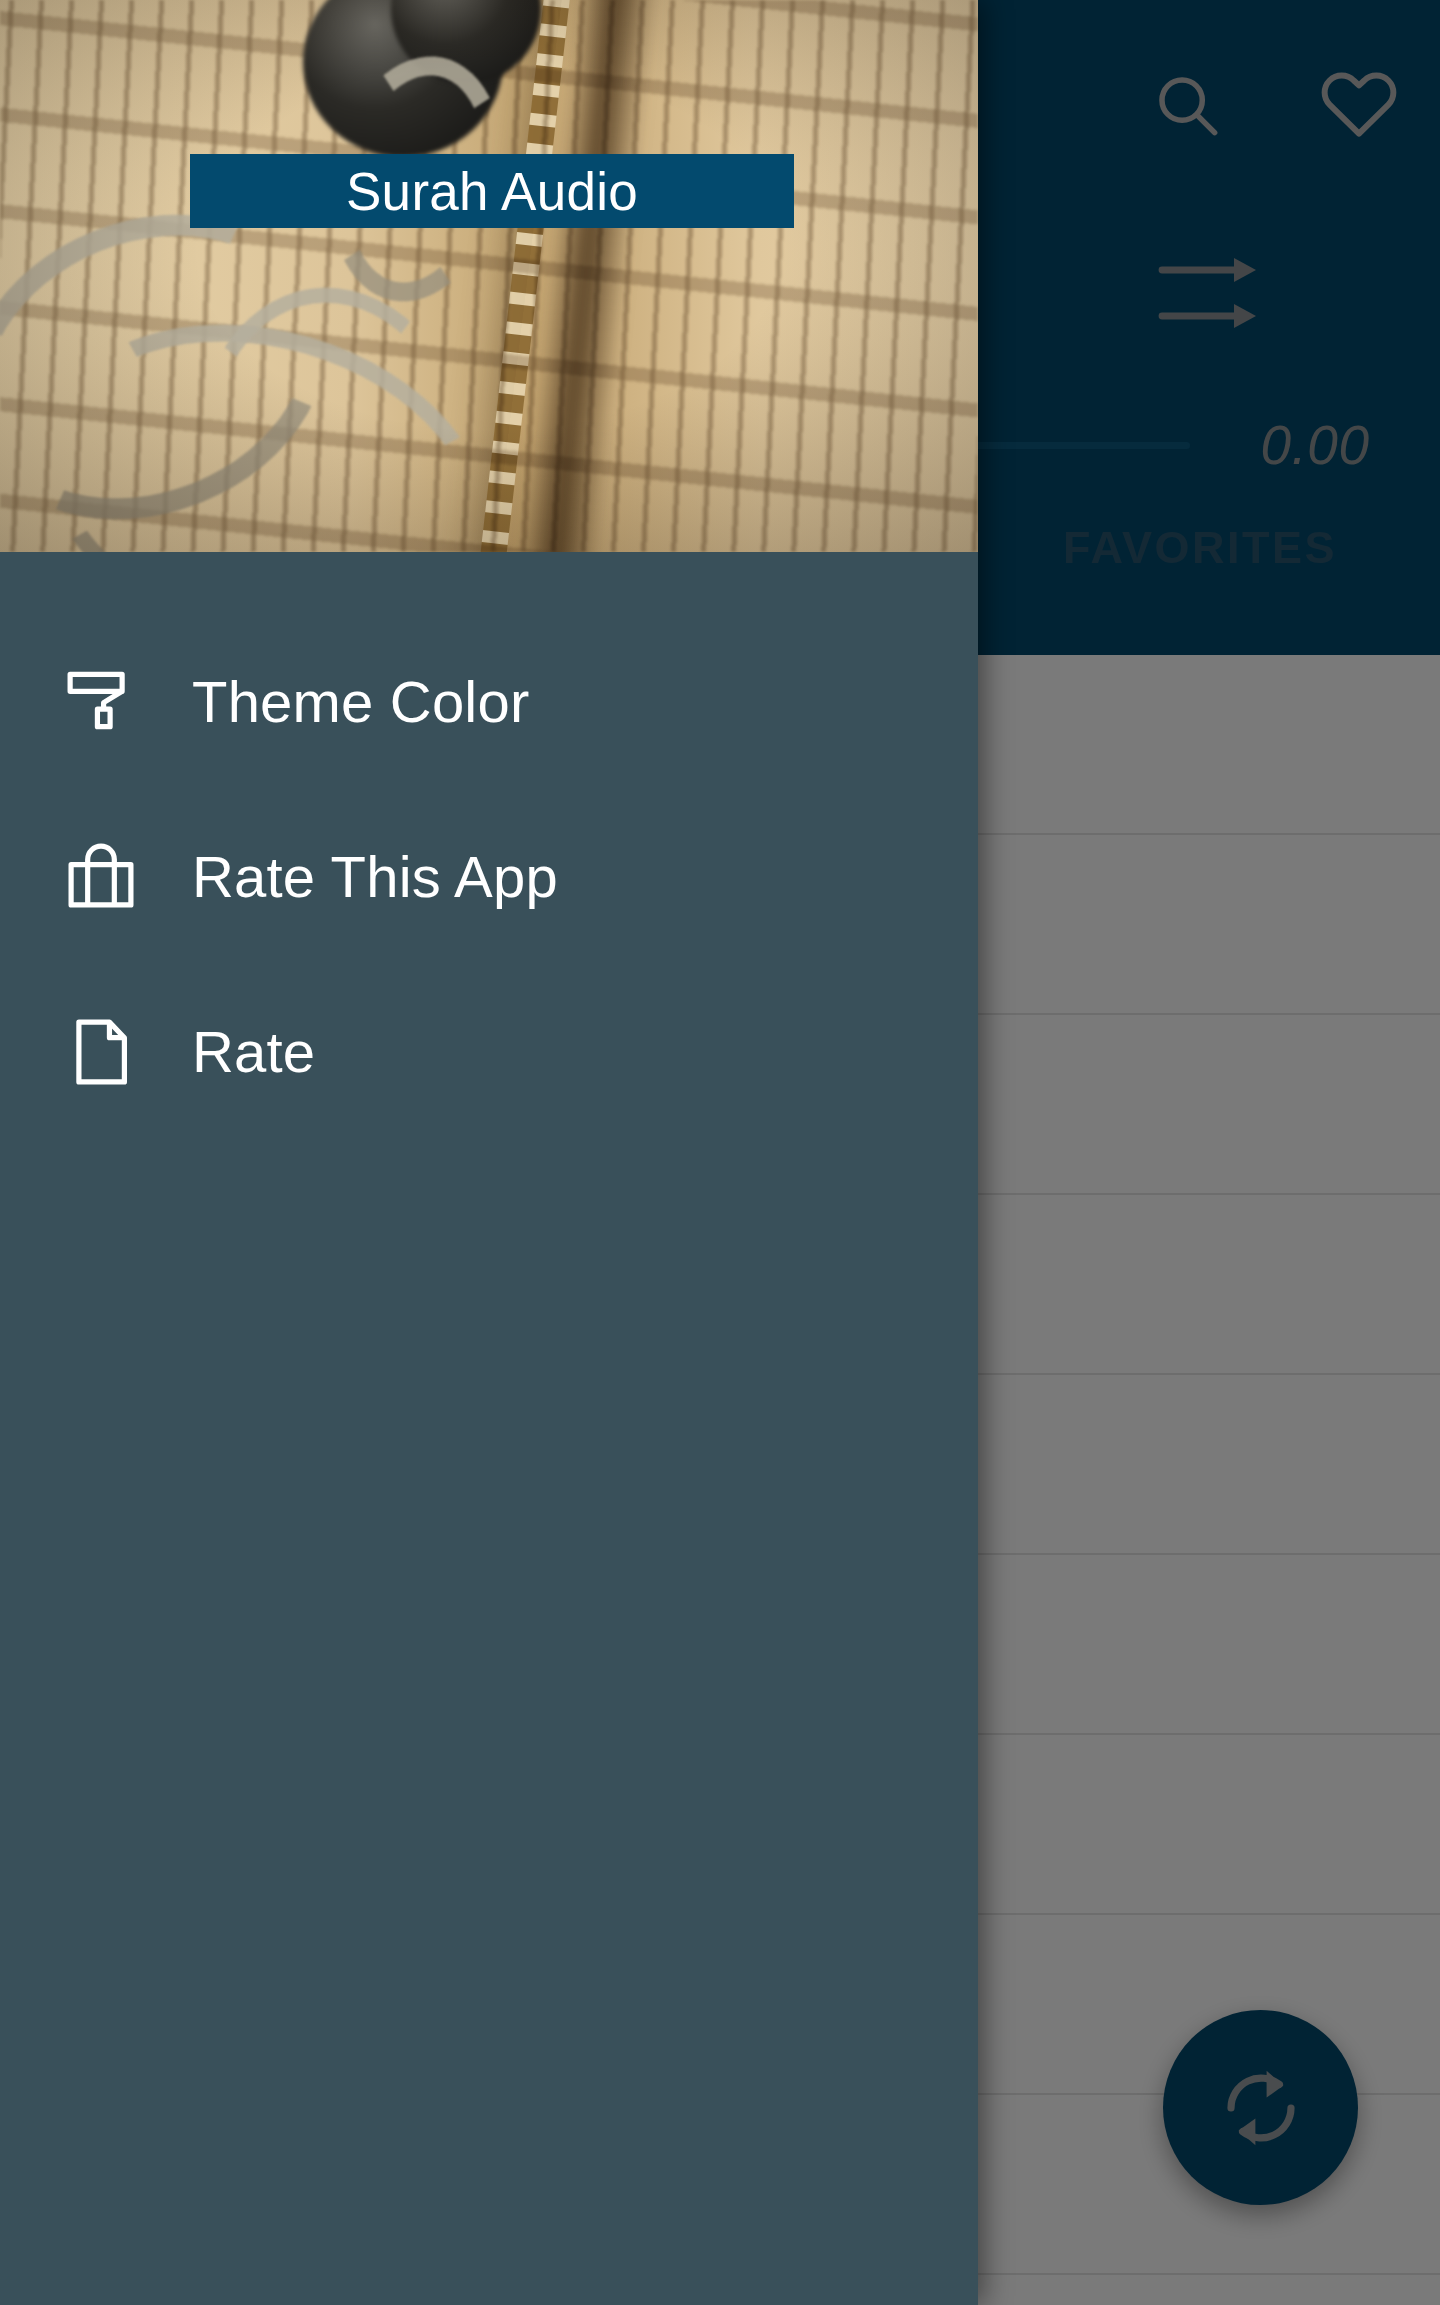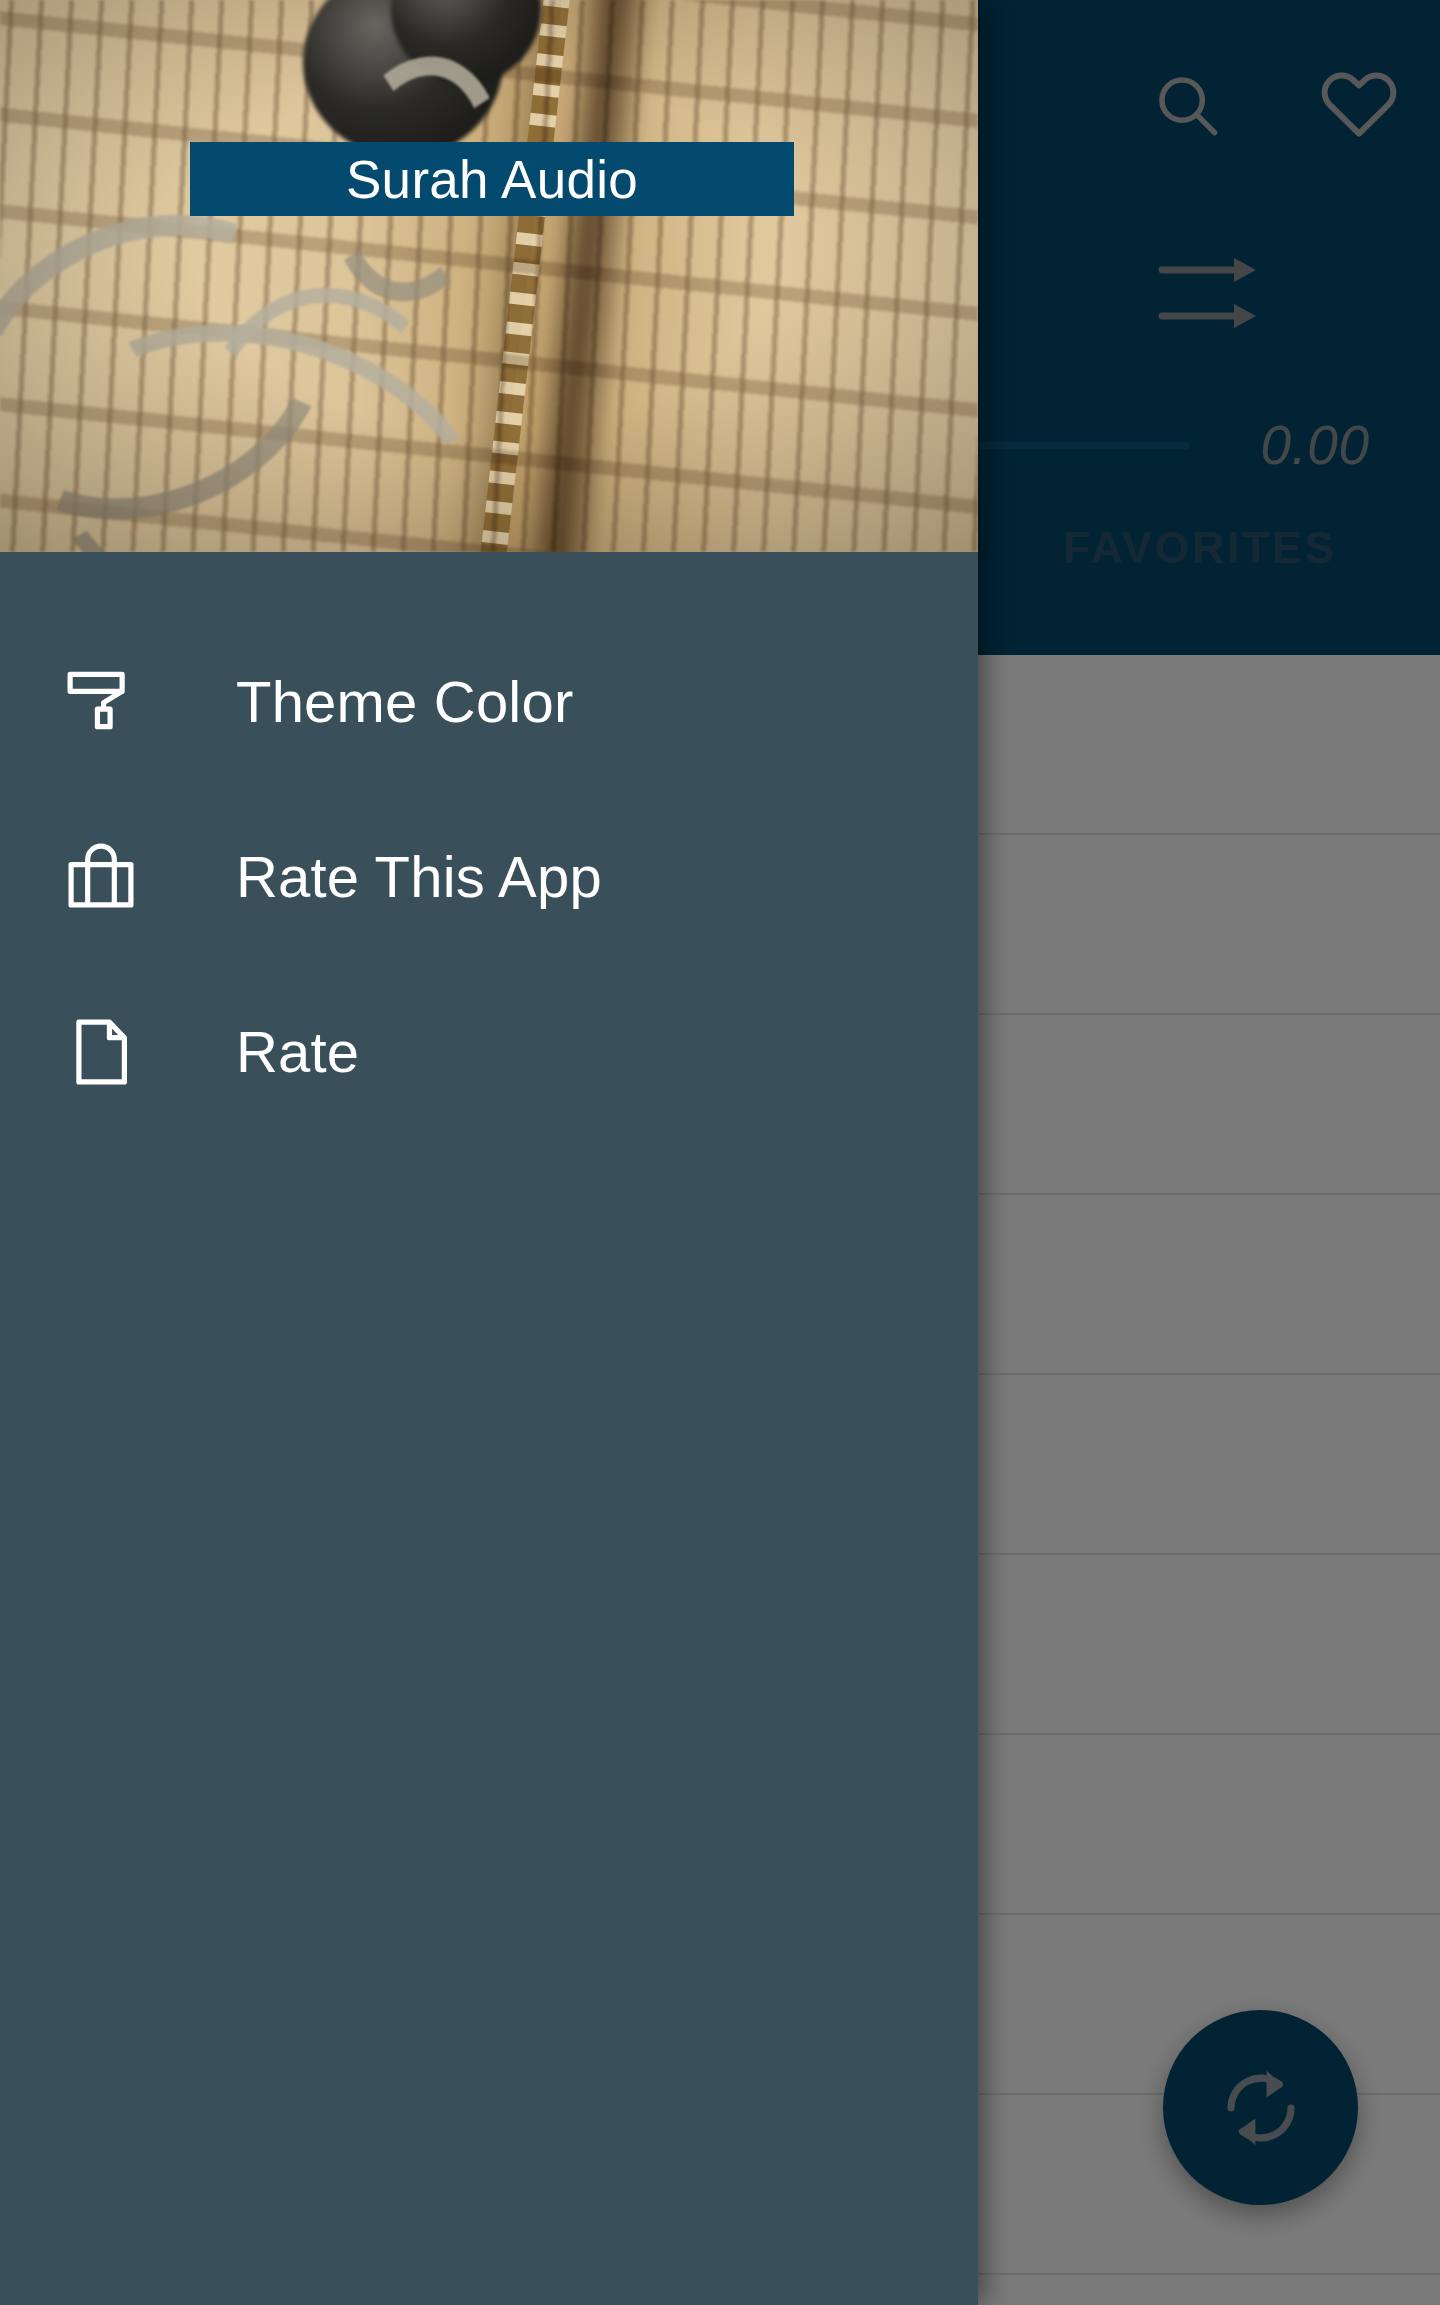--- a/index.html
+++ b/index.html
@@ -267,21 +267,21 @@
   .chain.c4 { left: 20%; top: 52%; width: 250px; height: 330px; border-width: 15px; transform: rotate(-8deg); }
   .header-vignette {
     position: absolute;
     inset: 0;
     background: radial-gradient(ellipse at 50% 45%, rgba(0,0,0,0) 42%, rgba(30,18,4,0.35) 100%);
   }
 
   .header-title-bar {
     position: absolute;
     left: 190px;
-    top: 142px;
+    top: 154px;
     width: 604px;
     height: 74px;
     background: #034a6e;
     display: flex;
     align-items: center;
     justify-content: center;
   }
   .header-title-bar span {
     color: #ffffff;
     font-size: 53px;
@@ -301,21 +301,21 @@
   .drawer-item .item-icon {
     width: 78px;
     height: 78px;
     flex: 0 0 78px;
     display: flex;
     align-items: center;
     justify-content: center;
   }
   .drawer-item .item-icon svg { display: block; }
   .drawer-item .item-label {
-    margin-left: 96px;
+    margin-left: 52px;
     color: #ffffff;
     font-size: 58px;
     letter-spacing: 0.2px;
   }
 </style>
 </head>
 <body>
 
 <div id="screen">
 

